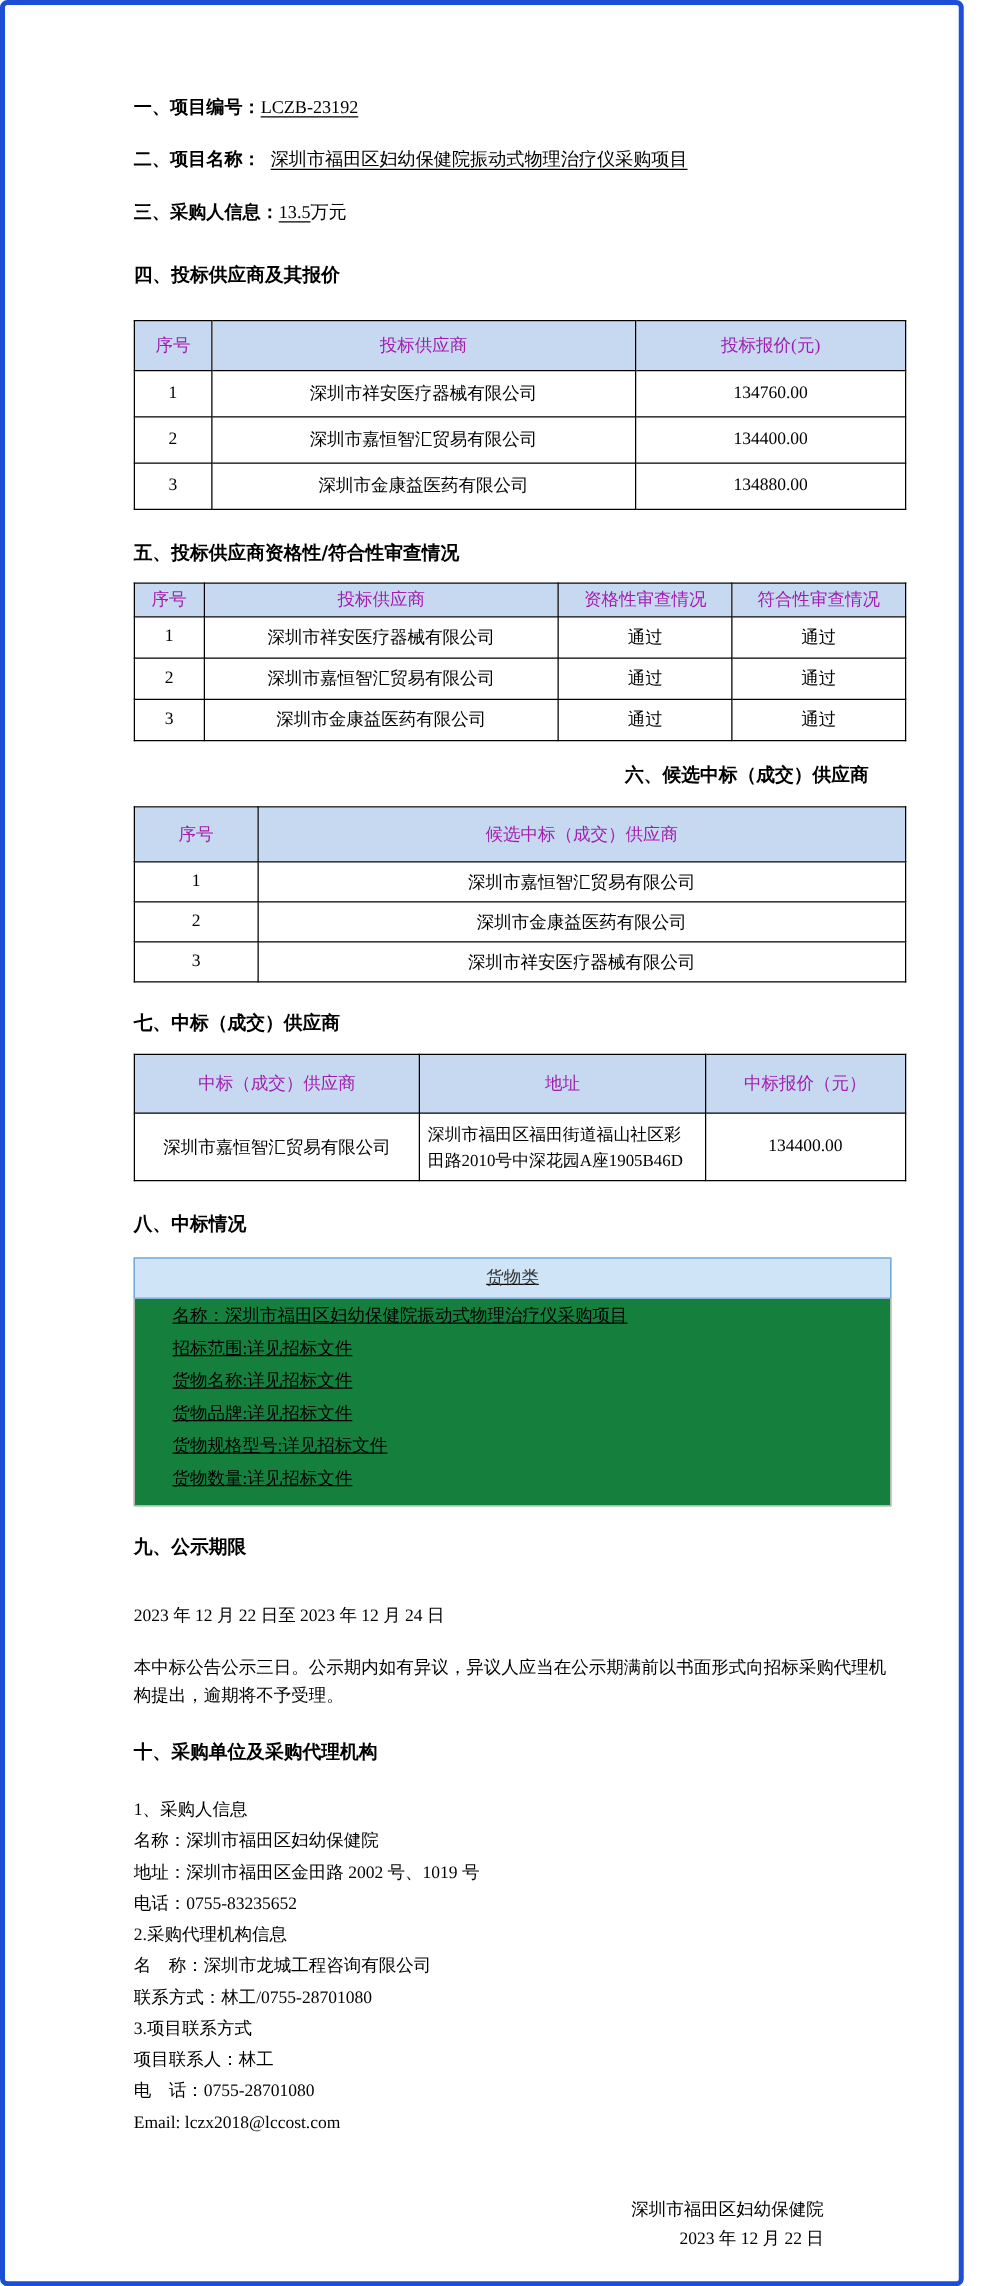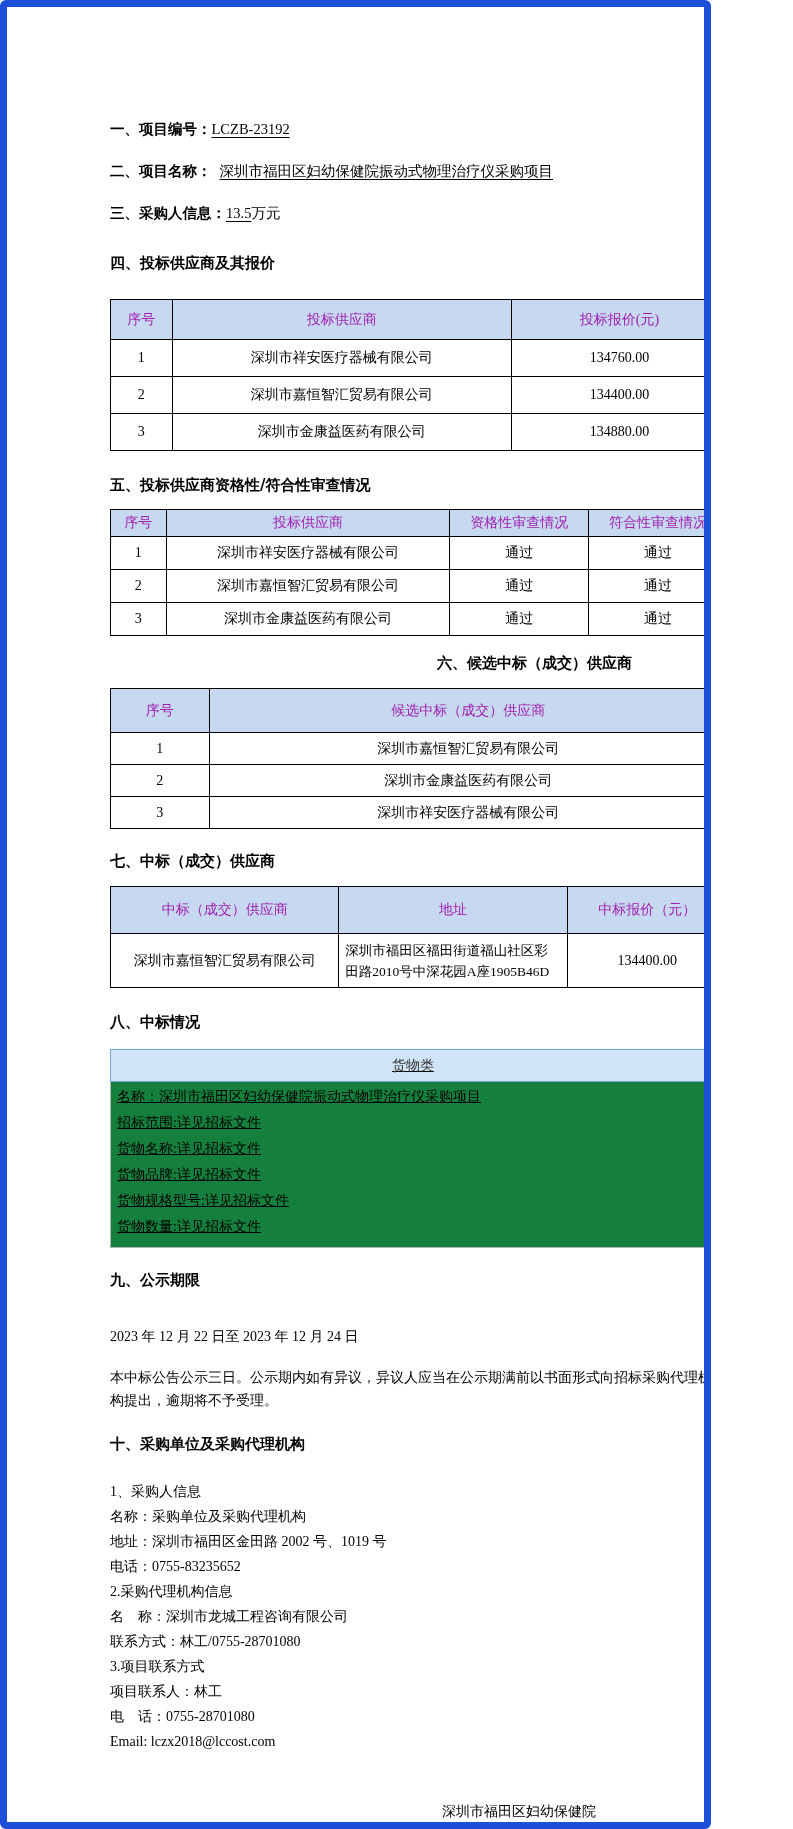--- a/index.html
+++ b/index.html
@@ -1,23 +1,23 @@
 <!DOCTYPE html>
 <html><head>
 <meta charset="utf-8">
 <style>
   * { margin:0; padding:0; box-sizing:border-box; }
   html,body { background:#fff; }
   .page {
     position:relative;
-    width:711px; height:1829px;
+    width:771px; height:1829px;
     background:#fff;
-    border:7px solid #1d4ed8;
+    border:4px solid #1d4ed8;
     border-radius:6px;
-    padding:112px 72px 0 103px;
+    padding:72px 72px 0 103px;
     font-family:"Liberation Serif","DejaVu Serif",serif;
     font-size:14px; color:#000;
     overflow:hidden;
   }
   .item { font-size:15px; line-height:20px; }
   .item + .item { margin-top:22px; }
   .item-label { font-weight:bold; font-family:"DejaVu Sans","Liberation Sans",sans-serif; font-size:14.5px; }
   .u { text-decoration:underline; text-underline-offset:3px; }
   .item-value { font-size:14.5px; }
   .gap { margin-left:8px; }
@@ -60,21 +60,21 @@
     background:#15803d;
     text-decoration:underline;
   }
   .goods-header {
     background:#cfe5f7;
     border:1px solid #74a9d8;
     margin:-1px -1px 0 -1px;
     height:33px; line-height:31px;
     text-align:center; color:#333; font-size:14px;
   }
-  .goods-line { padding:0 6px; line-height:23px; margin-top:3px; font-size:14px; }
+  .goods-line { padding:0 6px; line-height:23px; margin-top:3px; font-size:14px;margin-left:24px; }
   .goods-line:first-of-type { margin-top:6px; }
 
   .date-line { margin-top:36px; font-size:14px; line-height:20px; }
   .note-para { margin-top:19px; line-height:23px; font-size:14px; width:610px; }
 
   .contact-line { line-height:25px; font-size:14px; }
   .contact-block { margin-top:24px; }
 
   .footer {
     margin-top:46px; text-align:right; padding-right:36px;
@@ -231,21 +231,21 @@
     <div class="goods-line">货物数量:详见招标文件</div>
   </div>
 
   <h2 class="sec h9-sec">九、公示期限</h2>
   <p class="date-line">2023 年 12 月 22 日至 2023 年 12 月 24 日</p>
   <p class="note-para">本中标公告公示三日。公示期内如有异议，异议人应当在公示期满前以书面形式向招标采购代理机构提出，逾期将不予受理。</p>
 
   <h2 class="sec h10-sec">十、采购单位及采购代理机构</h2>
   <div class="contact-block">
     <p class="contact-line">1、采购人信息</p>
-    <p class="contact-line">名称：采购单位及采购代理机构</p>
+    <p class="contact-line">名称：深圳市福田区妇幼保健院</p>
     <p class="contact-line">地址：深圳市福田区金田路 2002 号、1019 号</p>
     <p class="contact-line">电话：0755-83235652</p>
     <p class="contact-line">2.采购代理机构信息</p>
     <p class="contact-line">名　称：深圳市龙城工程咨询有限公司</p>
     <p class="contact-line">联系方式：林工/0755-28701080</p>
     <p class="contact-line">3.项目联系方式</p>
     <p class="contact-line">项目联系人：林工</p>
     <p class="contact-line">电　话：0755-28701080</p>
     <p class="contact-line">Email: lczx2018@lccost.com</p>
   </div>

